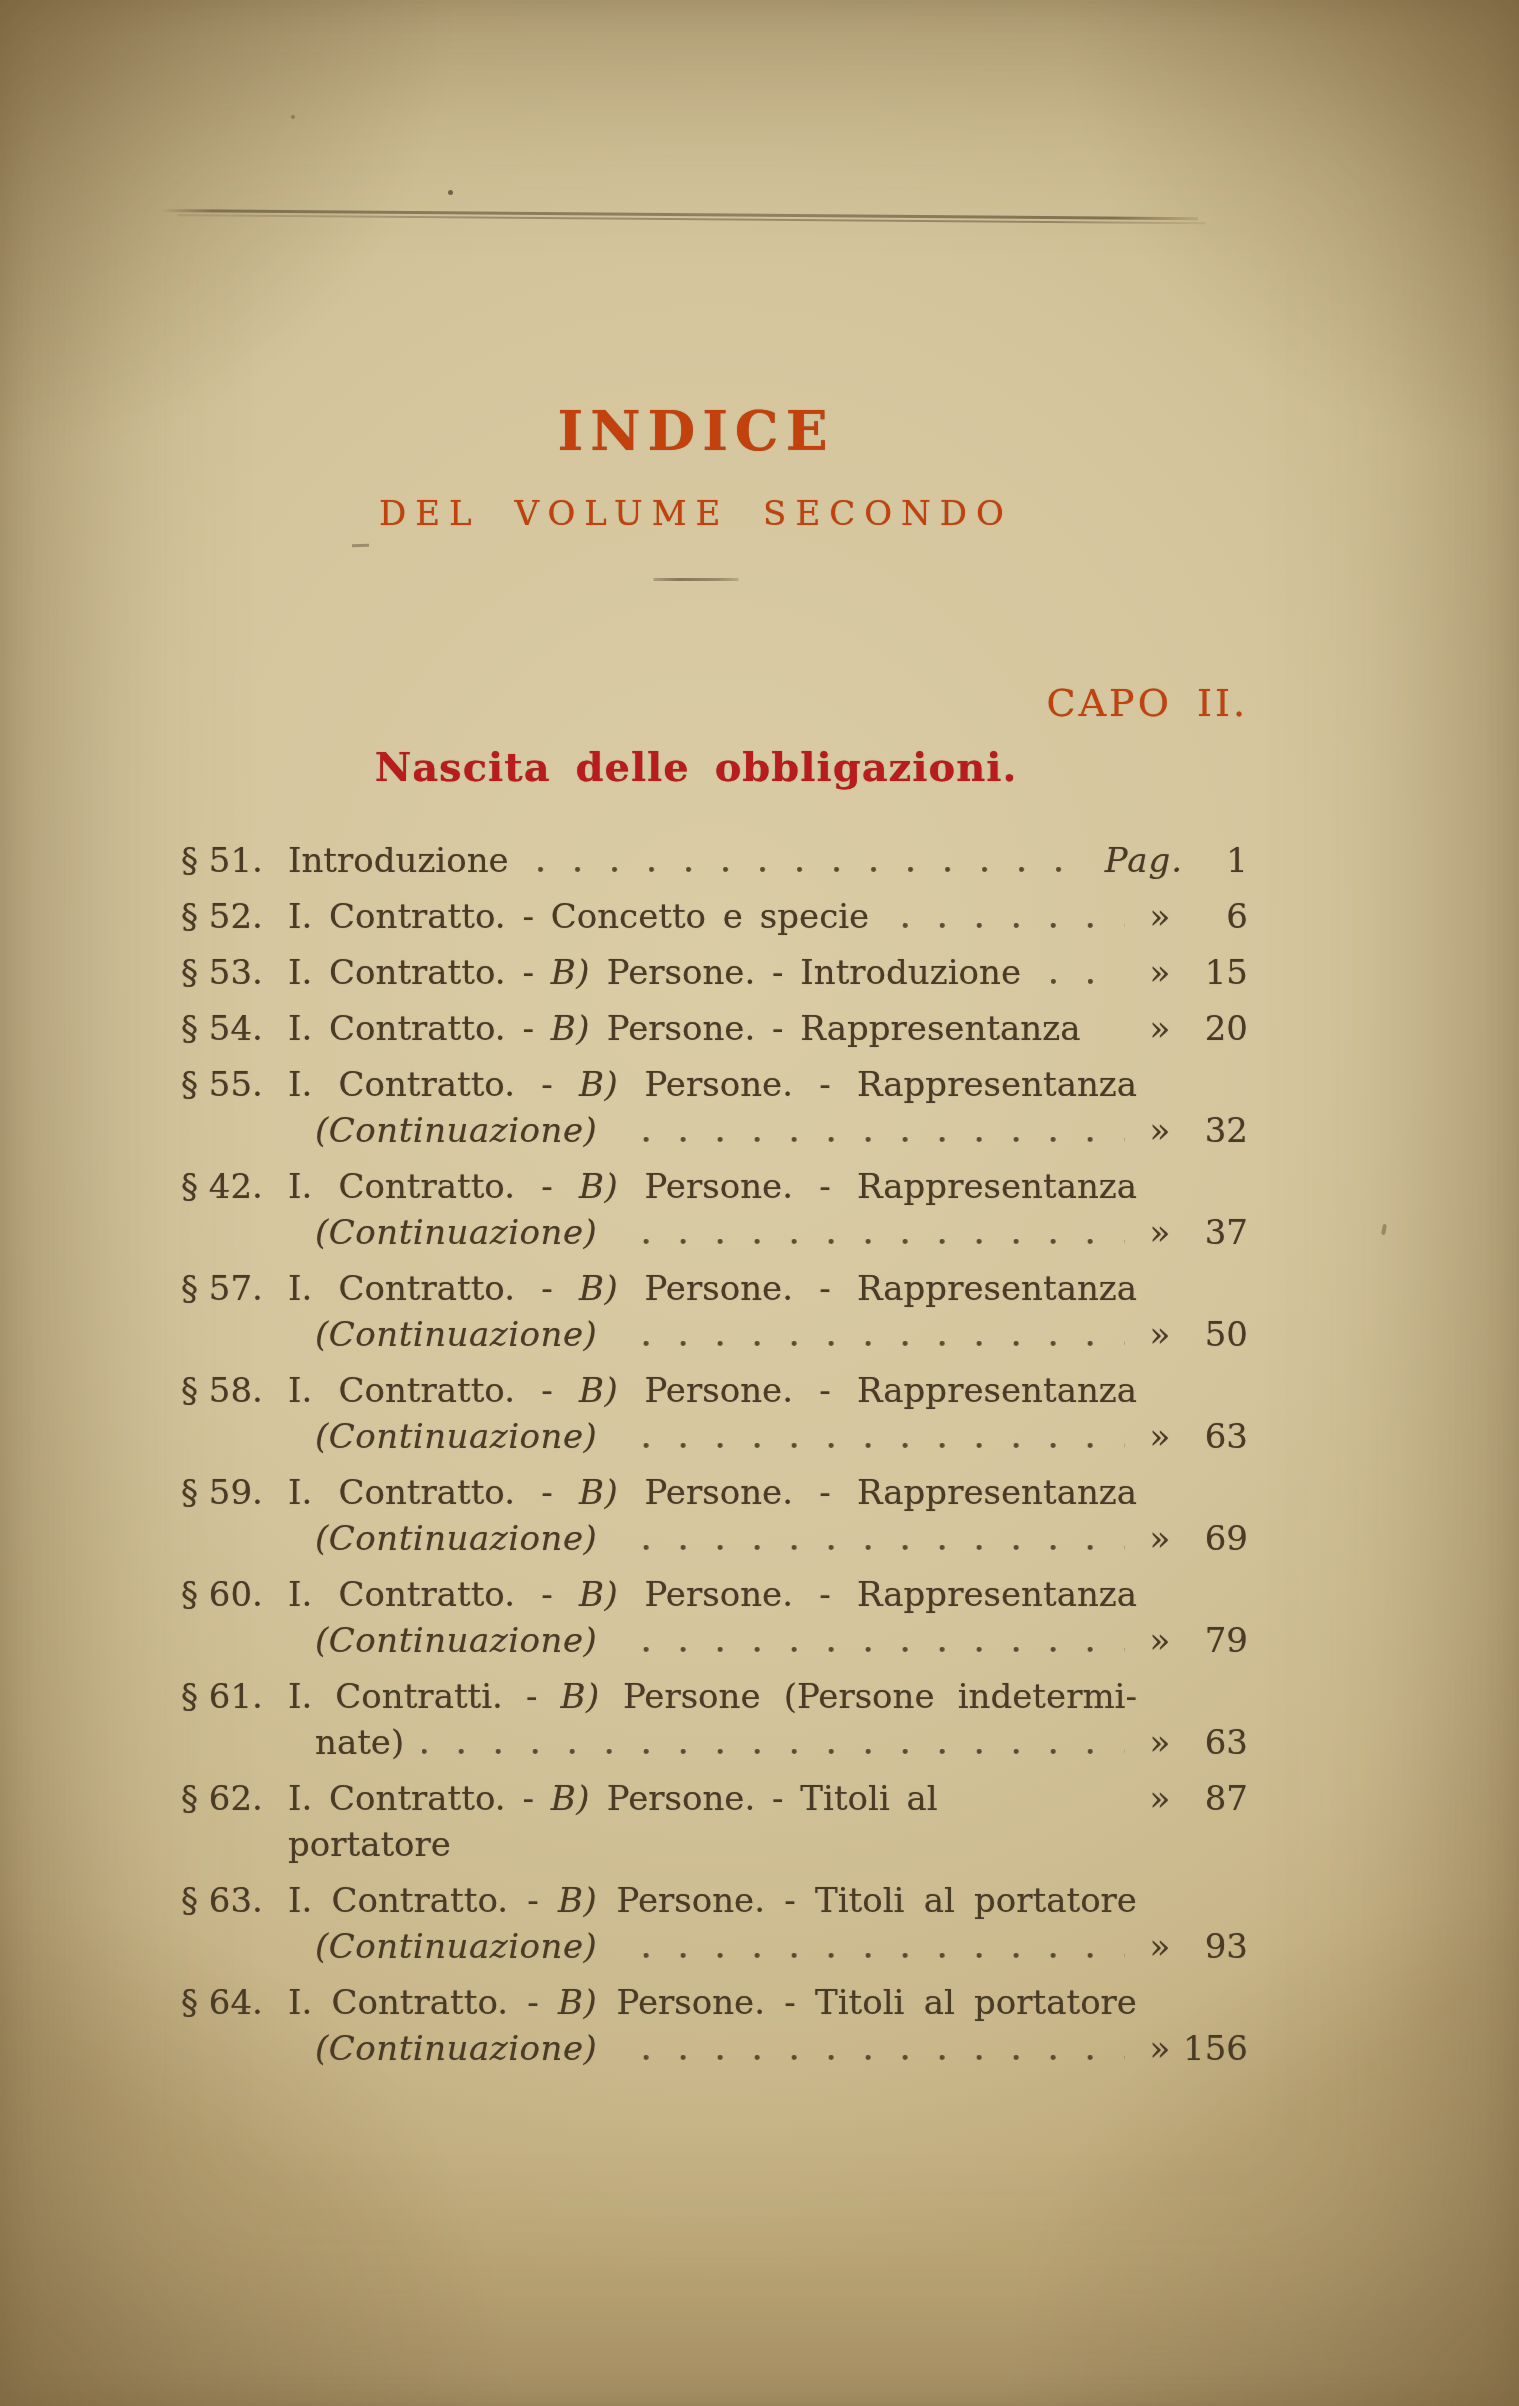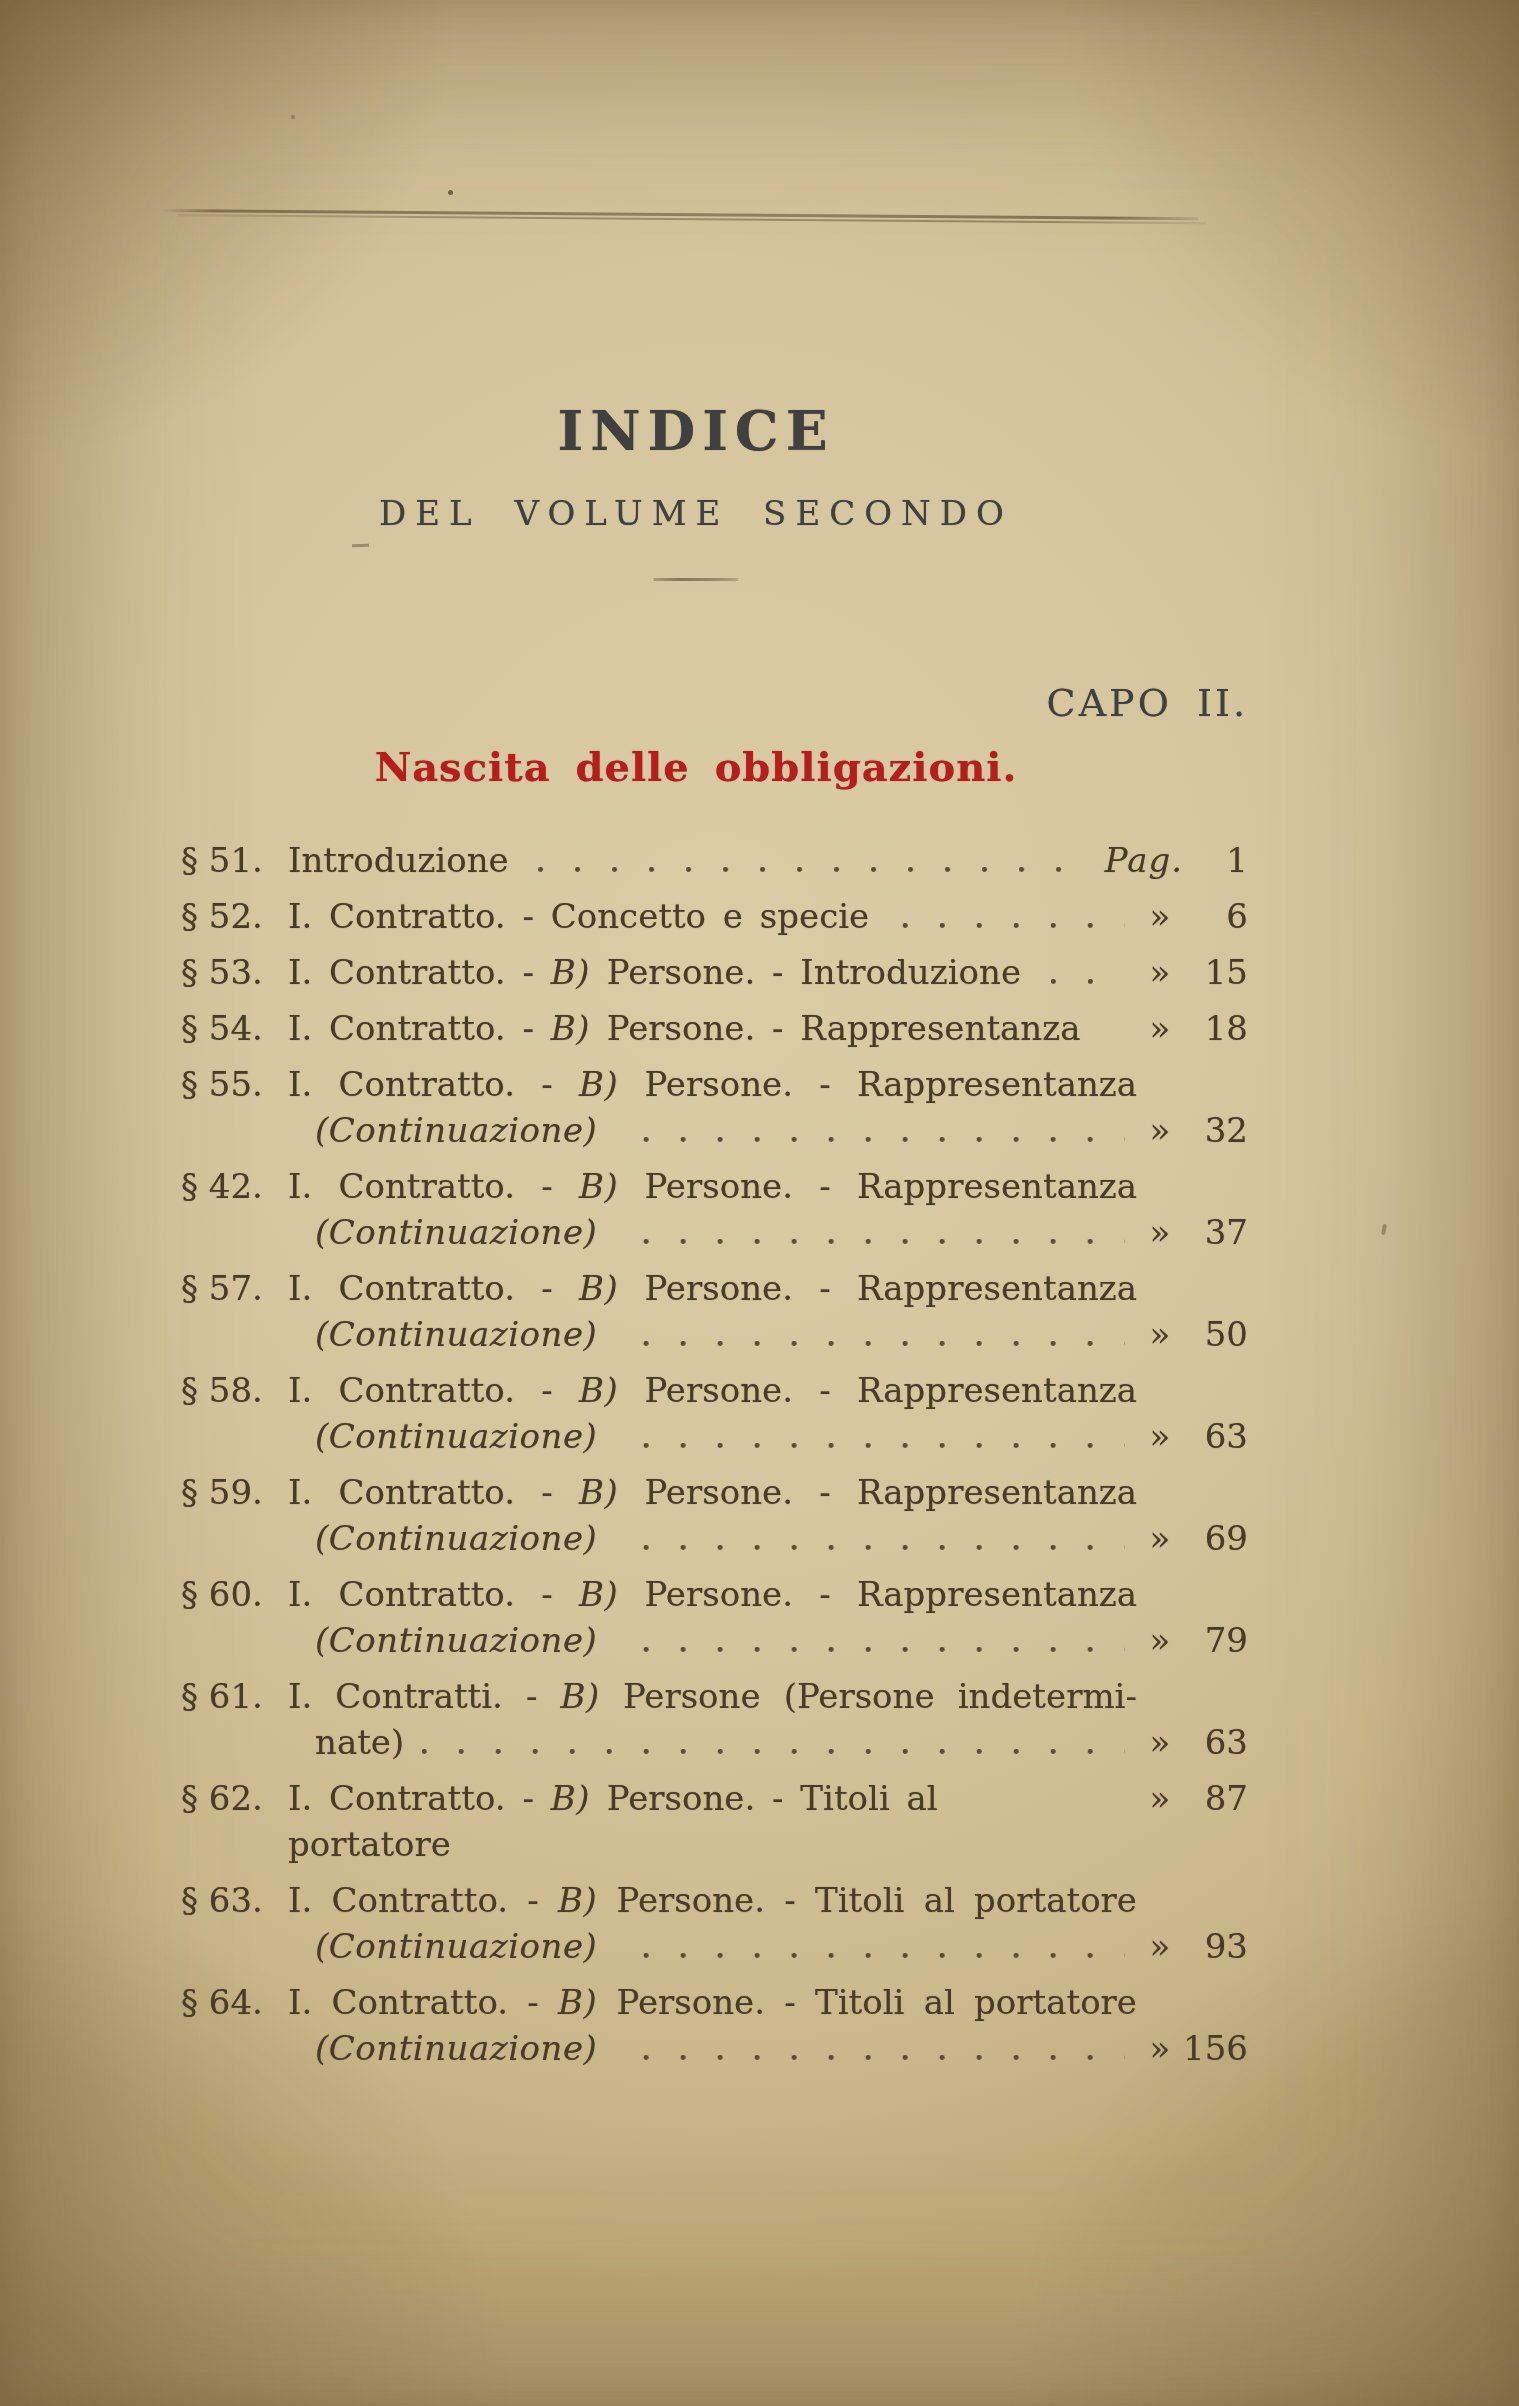--- a/index.html
+++ b/index.html
@@ -28,21 +28,21 @@
   .top-rule::before {
     content: ""; position: absolute; left: 0; top: 0; width: 100%; height: 3px;
     background: linear-gradient(to right, rgba(93,76,49,0) 0%, rgba(93,76,49,.62) 5%, rgba(93,76,49,.55) 60%, rgba(93,76,49,.68) 92%, rgba(93,76,49,.15) 100%);
   }
   .top-rule::after {
     content: ""; position: absolute; left: 18px; top: 5px; width: 99%; height: 2px;
     background: linear-gradient(to right, rgba(93,76,49,.15) 0%, rgba(93,76,49,.45) 30%, rgba(93,76,49,.5) 85%, rgba(93,76,49,.1) 100%);
   }
   
   .content { position: absolute; left: 144px; top: 0; width: 1104px; height: 100%; }
-  .heading { position: absolute; left: 0; width: 100%; text-align: center; white-space: nowrap; color: #404040; }
+  .heading { position: absolute; left: 0; width: 100%; text-align: center; white-space: nowrap; color: #c2410c; }
   .title {
     top: 398px; font-size: 55px; font-weight: bold; letter-spacing: 7px;
     text-shadow: 0 0 1px rgba(70,56,31,.6);
   }
   .subtitle { top: 493px; font-size: 34px; letter-spacing: 9px; word-spacing: 14px; text-shadow: 0 0 1px rgba(70,56,31,.5); text-align: center; }
   .mid-rule {
     position: absolute; top: 578px; left: 50%; transform: translateX(-50%);
     width: 85px; height: 3px;
     background: linear-gradient(to right, rgba(93,76,49,.35), rgba(93,76,49,.65) 30%, rgba(93,76,49,.5) 75%, rgba(93,76,49,.25));
   }
@@ -117,21 +117,21 @@
           <span class="ref">»</span>
           <span class="pg">15</span>
         </div>
       </div>
       <div class="entry">
         <div class="line">
           <span class="num">§ 54.</span>
           <span class="txt">I. Contratto. - <i>B)</i> Persone. - Rappresentanza</span>
           <span class="leader"></span>
           <span class="ref">»</span>
-          <span class="pg">18</span>
+          <span class="pg">20</span>
         </div>
       </div>
       <div class="entry">
         <div class="line">
           <span class="num">§ 55.</span>
           <span class="txt grow">I. Contratto. - <i>B)</i> Persone. - Rappresentanza</span>
           <span class="ref spacer">»</span>
           <span class="pg spacer">00</span>
         </div>
         <div class="line">

